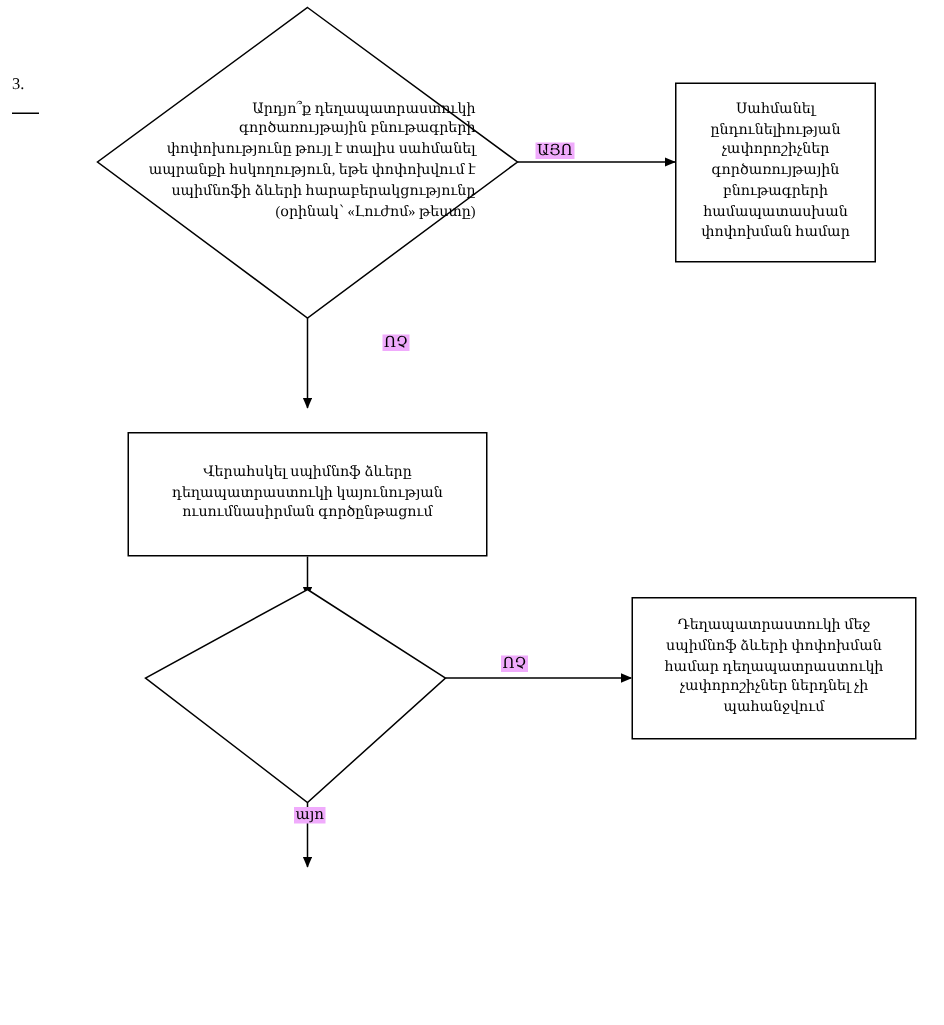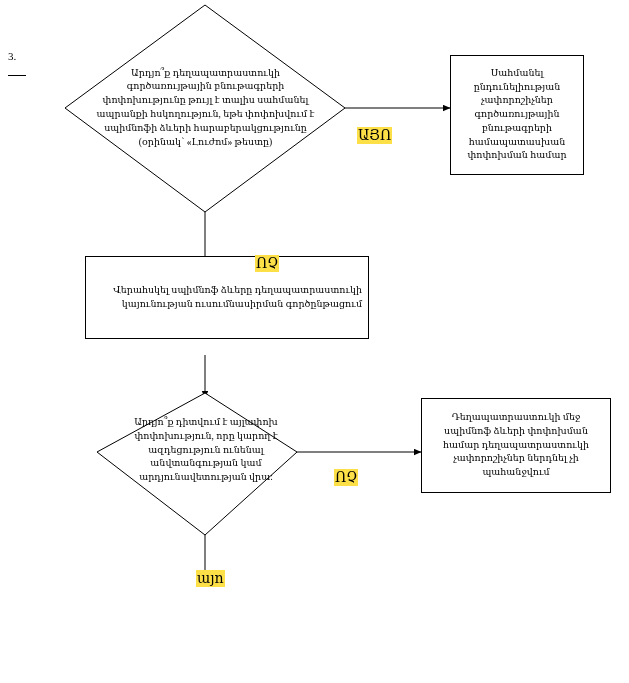--- a/index.html
+++ b/index.html
@@ -28,45 +28,45 @@
     font-size: 9.5px;
     line-height: 1.45;
     padding: 4px 6px;
   }
   .rect {
     border: 1px solid #000000;
     background: #ffffff;
   }
   .label {
     position: absolute;
-    font-size: 14px;
-    background: #fde047;
+    font-size: 10px;
+    background: #f0abfc;
     padding: 0 1px;
     white-space: nowrap;
-    margin-top: 32px;
   }
   .page-num {
     position: absolute;
     font-size: 11px;
   }
   .page-rule {
     position: absolute;
     border-top: 1px solid #000000;
   }
   svg.layer {
     position: absolute;
     left: 0;
     top: 0;
     width: 629px;
     height: 683px;
     overflow: visible;
   }
   .dtext {
     font-size: 9.5px;
     line-height: 1.45;
+    text-align: right;
   }
 </style>
 </head>
 <body>
 
 <div id="page">
 
   <div class="page-num" style="left:8px; top:50px;">3.</div>
   <div class="page-rule" style="left:8px; top:75px; width:18px;"></div>
 
@@ -93,27 +93,24 @@
   </svg>
 
   <div class="node" style="left:88px; top:38px; width:235px; height:140px;">
     <span class="dtext">Արդյո՞ք դեղապատրաստուկի գործառույթային բնութագրերի փոփոխությունը թույլ է տալիս սահմանել ապրանքի հսկողություն, եթե փոփոխվում է սպիմնոֆի ձևերի հարաբերակցությունը (օրինակ՝ «Լուժոմ» թեստը)</span>
   </div>
 
   <div class="node rect" style="left:450px; top:55px; width:134px; height:120px;">
     <span>Սահմանել ընդունելիության չափորոշիչներ գործառույթային բնութագրերի համապատասխան փոփոխման համար</span>
   </div>
 
-  <div class="node rect" style="left:85px; top:256px; width:284px; height:83px;text-align:right;">
+  <div class="node rect" style="left:85px; top:288px; width:240px; height:83px;">
     <span>Վերահսկել սպիմնոֆ ձևերը դեղապատրաստուկի կայունության ուսումնասիրման գործընթացում</span>
   </div>
 
-  <div class="node" style="left:122px; top:398px; width:168px; height:105px;">
-    <span class="dtext">Արդյո՞ք դիտվում է այլափոխ փոփոխություն, որը կարող է ազդեցություն ունենալ անվտանգության կամ արդյունավետության վրա:</span>
-  </div>
 
   <div class="node rect" style="left:421px; top:398px; width:190px; height:95px;">
     <span>Դեղապատրաստուկի մեջ սպիմնոֆ ձևերի փոփոխման համար դեղապատրաստուկի չափորոշիչներ ներդնել չի պահանջվում</span>
   </div>
 
 
   <div class="label" style="left:357px; top:95px;">ԱՅՈ</div>
 
   <div class="label" style="left:255px; top:223px;">ՈՉ</div>
 

